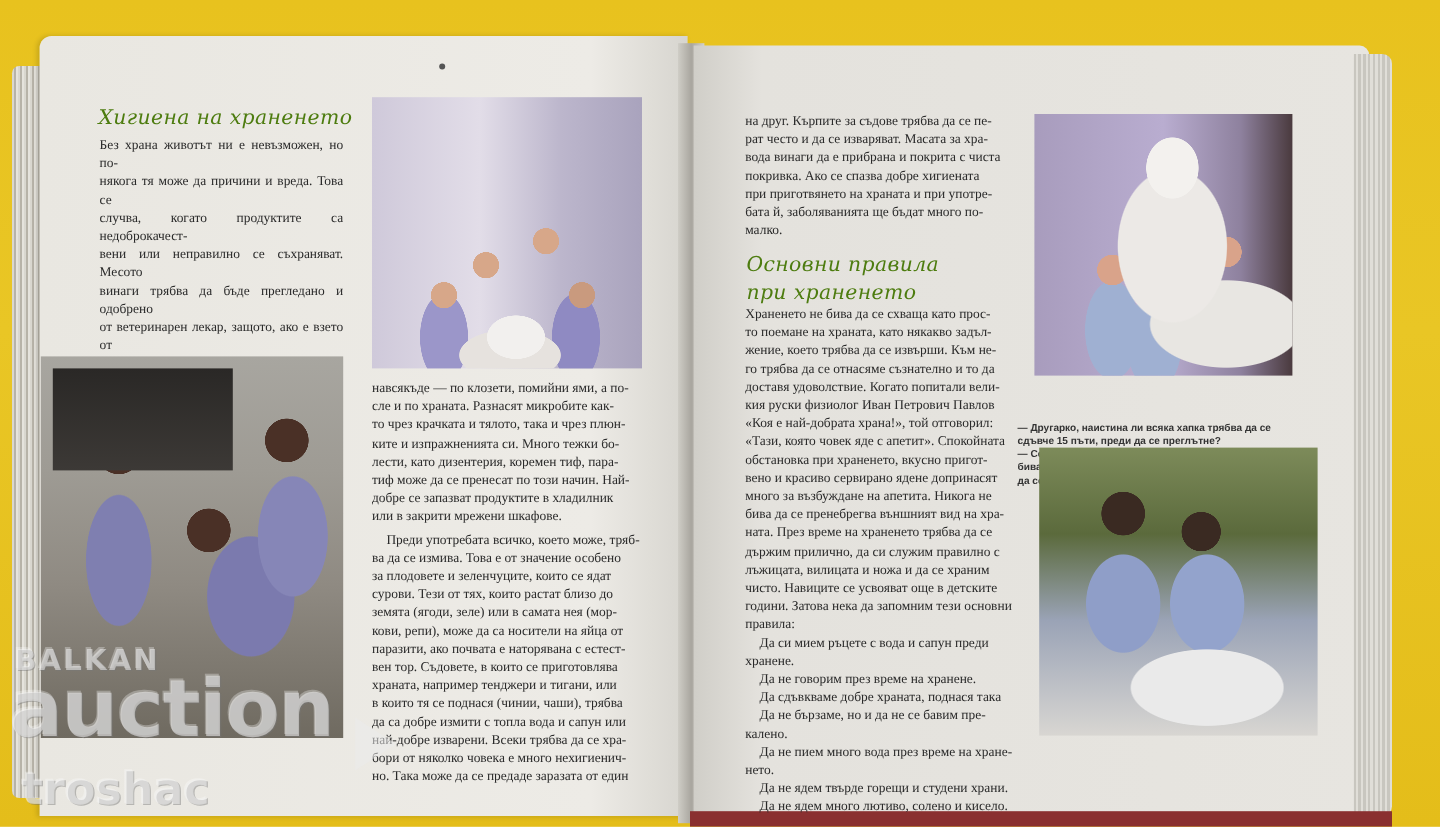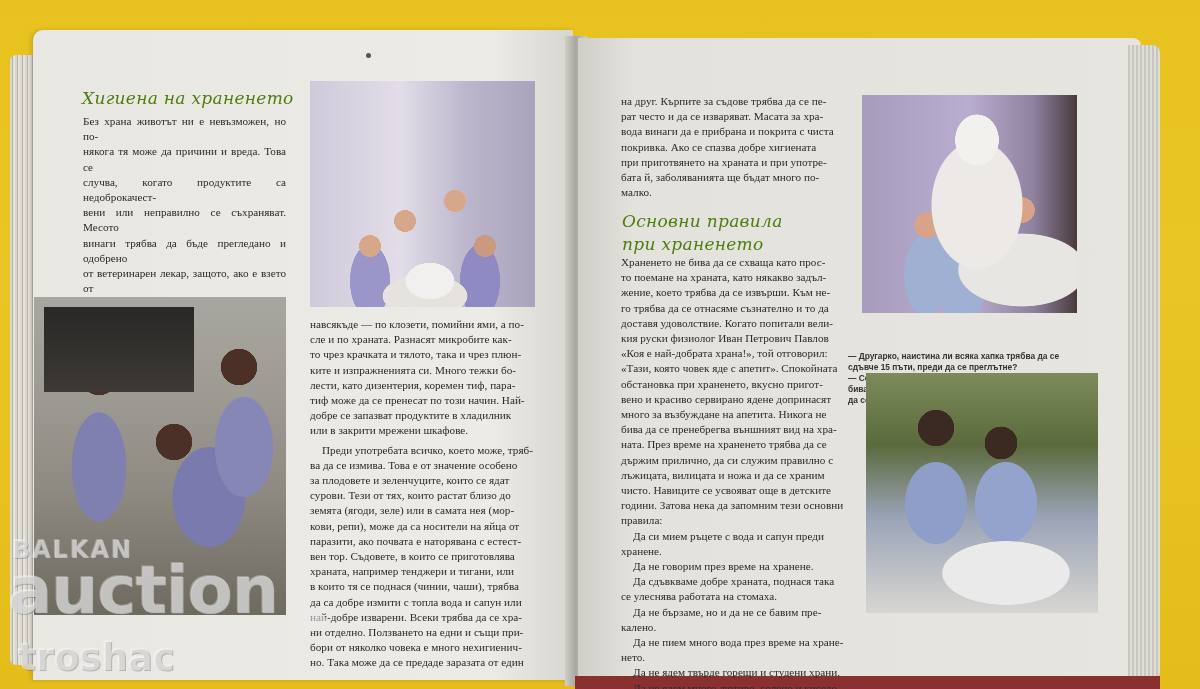--- a/index.html
+++ b/index.html
@@ -169,21 +169,20 @@
   <p>за плодовете и зеленчуците, които се ядат</p>
   <p>сурови. Тези от тях, които растат близо до</p>
   <p>земята (ягоди, зеле) или в самата нея (мор-</p>
   <p>кови, репи), може да са носители на яйца от</p>
   <p>паразити, ако почвата е наторявана с естест-</p>
   <p>вен тор. Съдовете, в които се приготовлява</p>
   <p>храната, например тенджери и тигани, или</p>
   <p>в които тя се поднася (чинии, чаши), трябва</p>
   <p>да са добре измити с топла вода и сапун или</p>
   <p>най-добре изварени. Всеки трябва да се хра-</p>
-  <p>ни отделно. Ползването на едни и същи при-</p>
   <p>бори от няколко човека е много нехигиенич-</p>
   <p>но. Така може да се предаде заразата от един</p>
 </div>
 
 <div class="text" style="left:621px; top:94px; width:225px;">
   <p>на друг. Кърпите за съдове трябва да се пе-</p>
   <p>рат често и да се изваряват. Масата за хра-</p>
   <p>вода винаги да е прибрана и покрита с чиста</p>
   <p>покривка. Ако се спазва добре хигиената</p>
   <p>при приготвянето на храната и при употре-</p>
@@ -218,21 +217,20 @@
 
   <div>
     <p class="ind">Да си мием ръцете с вода и сапун преди</p>
     <p>хранене.</p>
   </div>
   <div>
     <p class="ind">Да не говорим през време на хранене.</p>
   </div>
   <div>
     <p class="ind">Да сдъвкваме добре храната, поднася така</p>
-    <p>се улеснява работата на стомаха.</p>
   </div>
   <div>
     <p class="ind">Да не бързаме, но и да не се бавим пре-</p>
     <p>калено.</p>
   </div>
   <div>
     <p class="ind">Да не пием много вода през време на хране-</p>
     <p>нето.</p>
   </div>
   <div>

